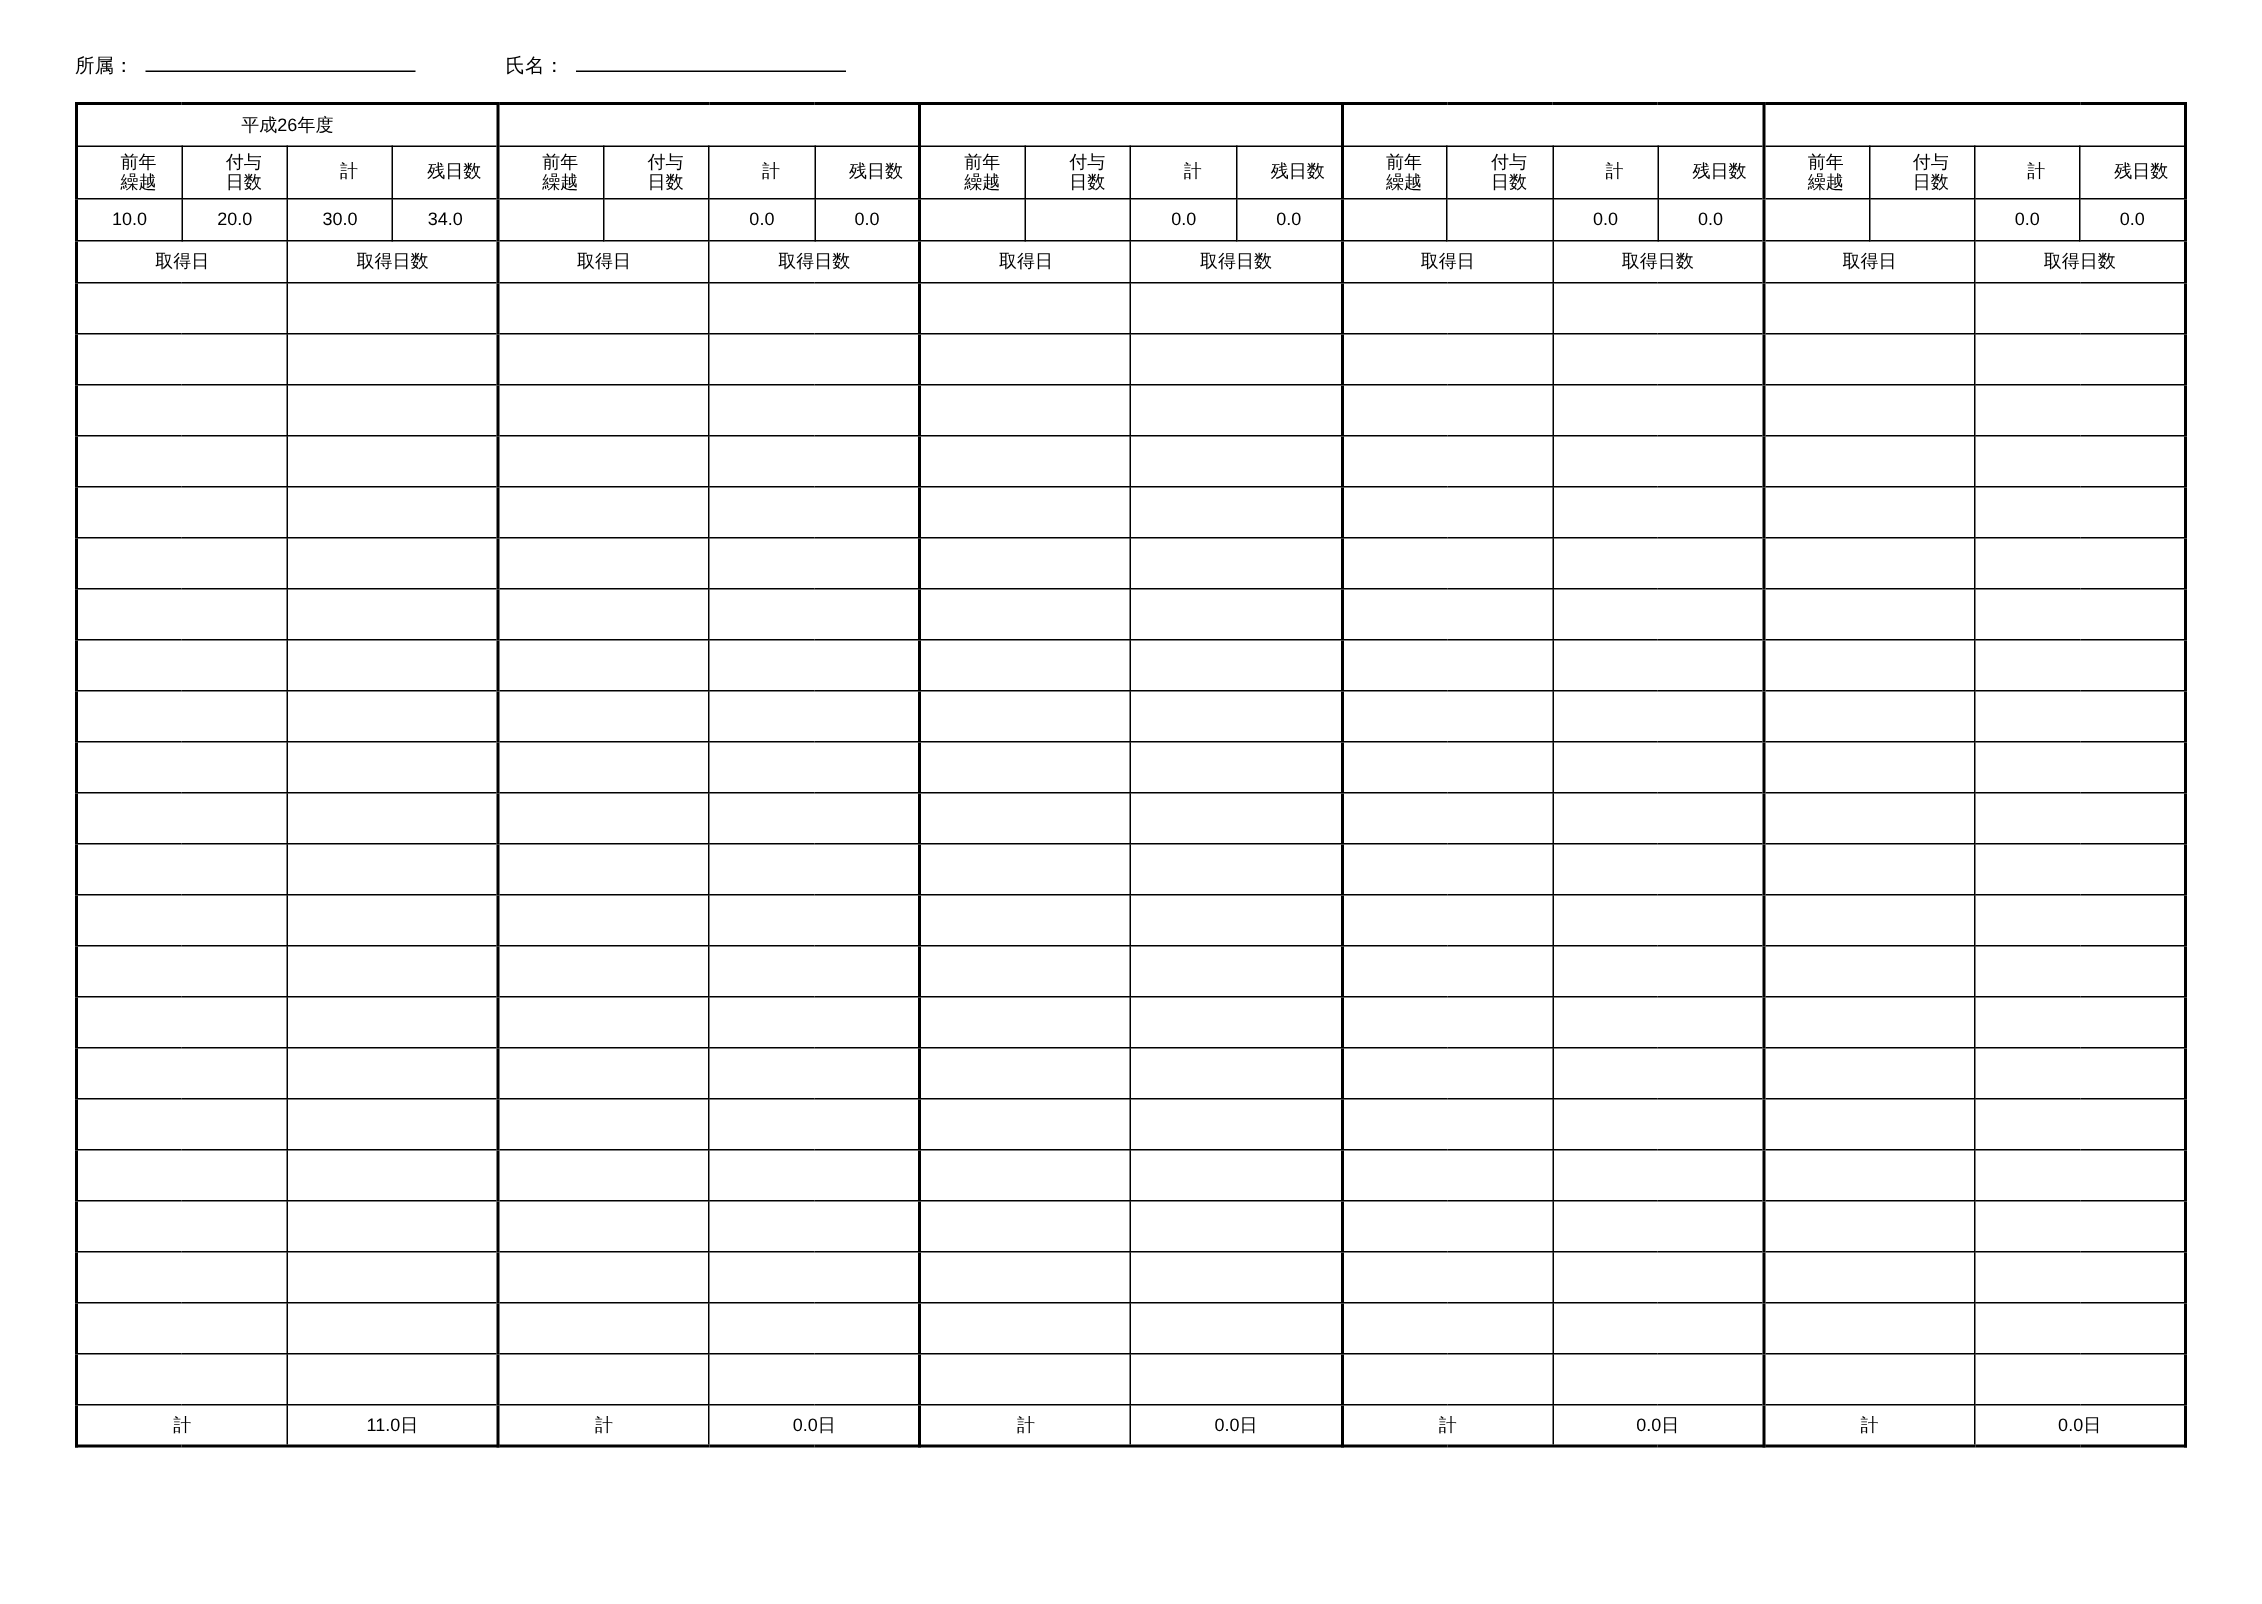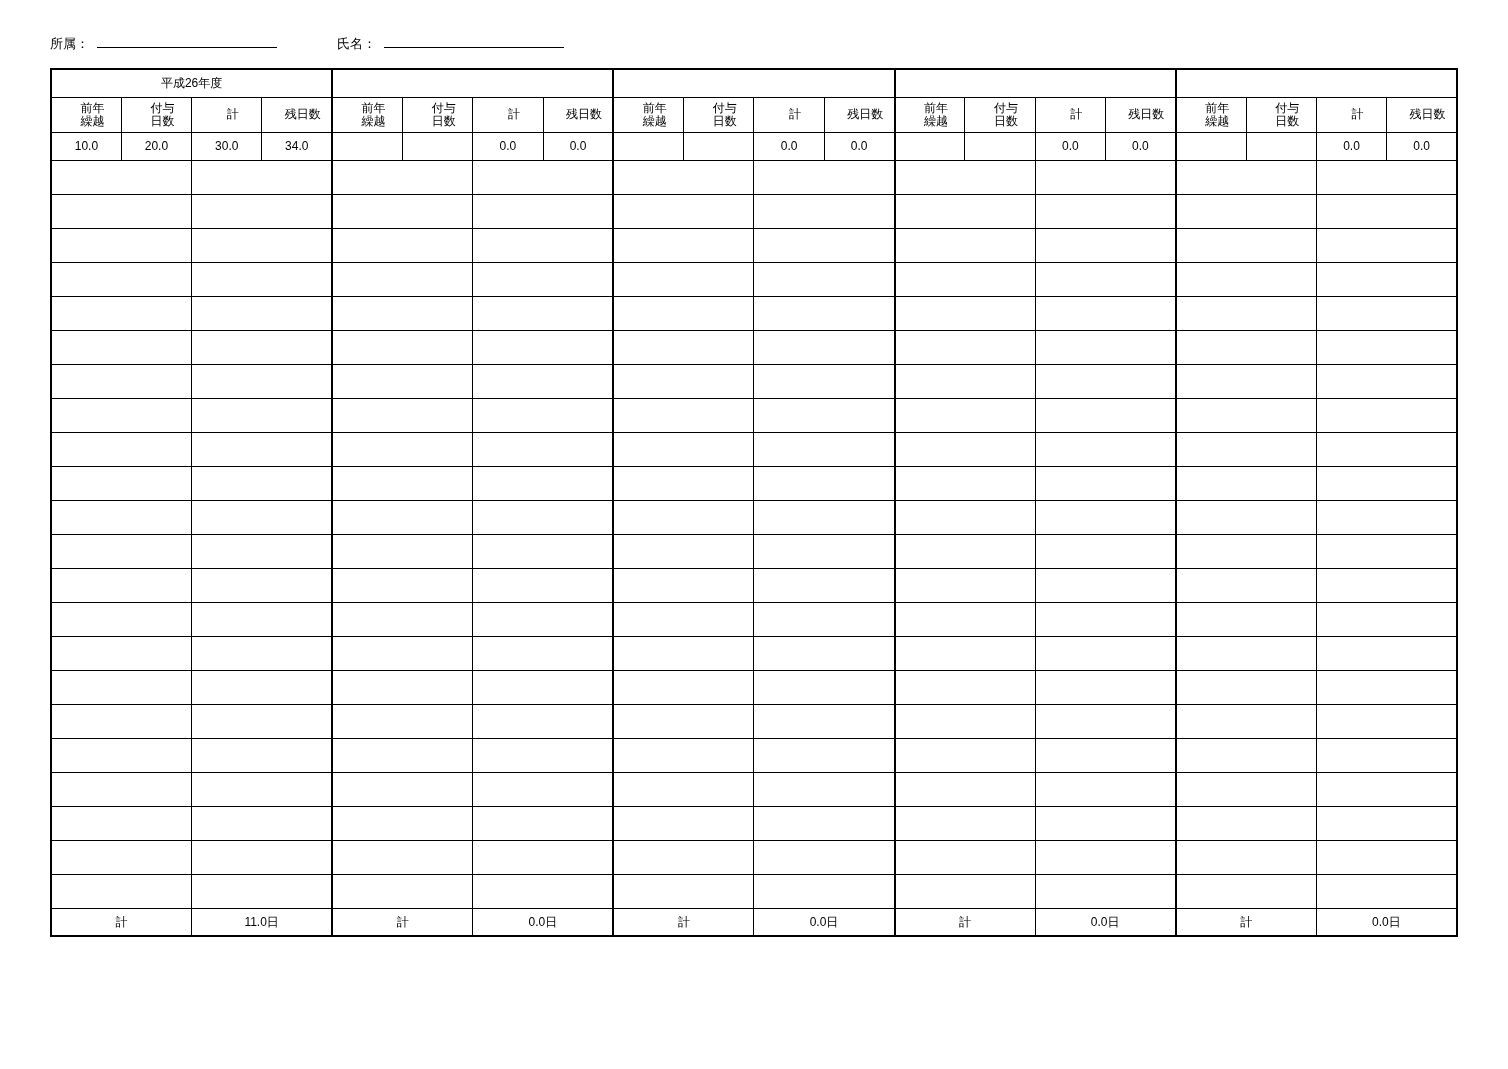--- a/index.html
+++ b/index.html
@@ -165,20 +165,32 @@
         <td class="section-right">0.0</td>
         <td></td>
         <td></td>
         <td>0.0</td>
         <td class="section-right">0.0</td>
         <td></td>
         <td></td>
         <td>0.0</td>
         <td class="outer-right">0.0</td>
       </tr>
+      <tr>
+        <th colspan="2" class="outer-left">取得日</th>
+        <th colspan="2" class="section-right">取得日数</th>
+        <th colspan="2">取得日</th>
+        <th colspan="2" class="section-right">取得日数</th>
+        <th colspan="2">取得日</th>
+        <th colspan="2" class="section-right">取得日数</th>
+        <th colspan="2">取得日</th>
+        <th colspan="2" class="section-right">取得日数</th>
+        <th colspan="2">取得日</th>
+        <th colspan="2" class="outer-right">取得日数</th>
+      </tr>
     </thead>
   <tbody id="tbody" class="body-rows">
       <tr class="body-row">
         <td colspan="2" class="outer-left"></td>
         <td colspan="2" class="section-right"></td>
         <td colspan="2"></td>
         <td colspan="2" class="section-right"></td>
         <td colspan="2"></td>
         <td colspan="2" class="section-right"></td>
         <td colspan="2"></td>

